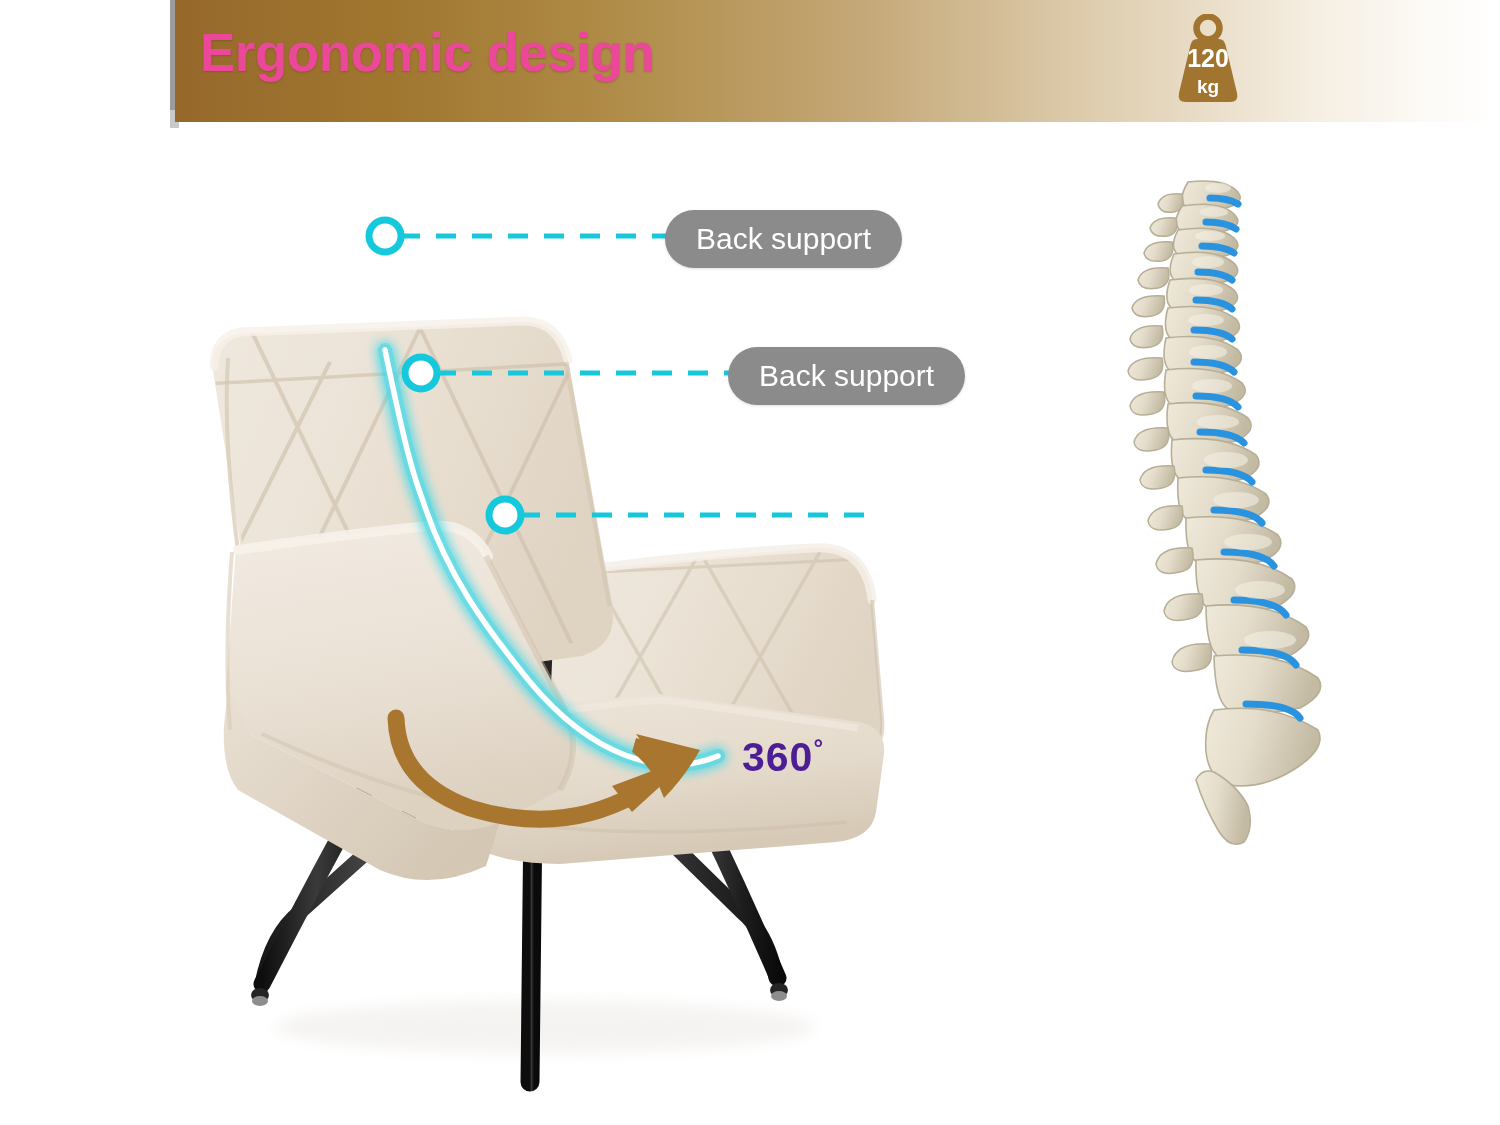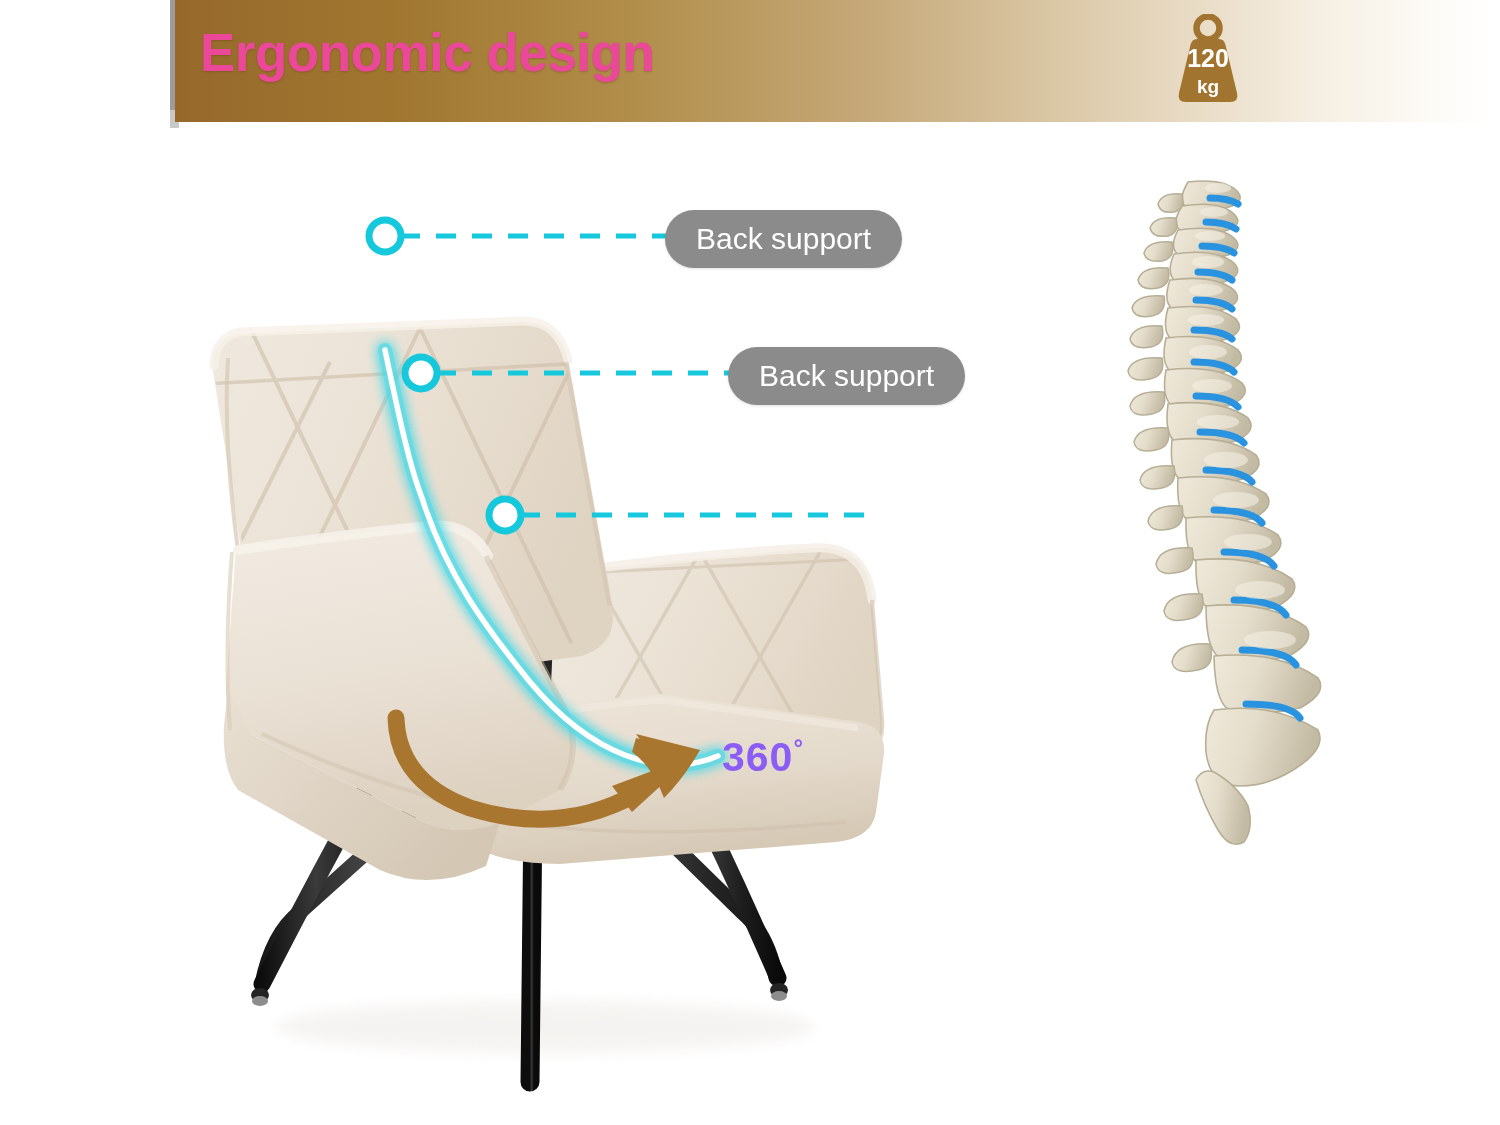--- a/index.html
+++ b/index.html
@@ -28,21 +28,21 @@
 
   
   .pill{position:absolute;background:#8b8b8b;border-radius:999px;color:#fff;
         display:flex;align-items:center;justify-content:center;
         font-size:30px;white-space:nowrap;box-shadow:0 1px 3px rgba(0,0,0,.12);}
   #pill-neck{left:665px;top:88px;height:58px;padding:0 31px;}
   #pill-back{left:728px;top:225px;height:58px;padding:0 31px;}
   #pill-lumbar{left:859px;top:363px;height:58px;padding:0 31px;}
 
   
-  #rot-label{position:absolute;left:722px;top:612px;color:#8b5cf6;
+  #rot-label{position:absolute;left:742px;top:612px;color:#4c1d95;
        font-size:41px;font-weight:bold;letter-spacing:1px;}
   #rot-label .deg{font-size:24px;vertical-align:super;font-weight:bold;}
 </style>
 </head>
 <body>
 
 <div id="header-edge"></div>
 <div id="header-edge-b"></div>
 <div id="header-band"></div>
 <div id="page-title">Ergonomic design</div>

